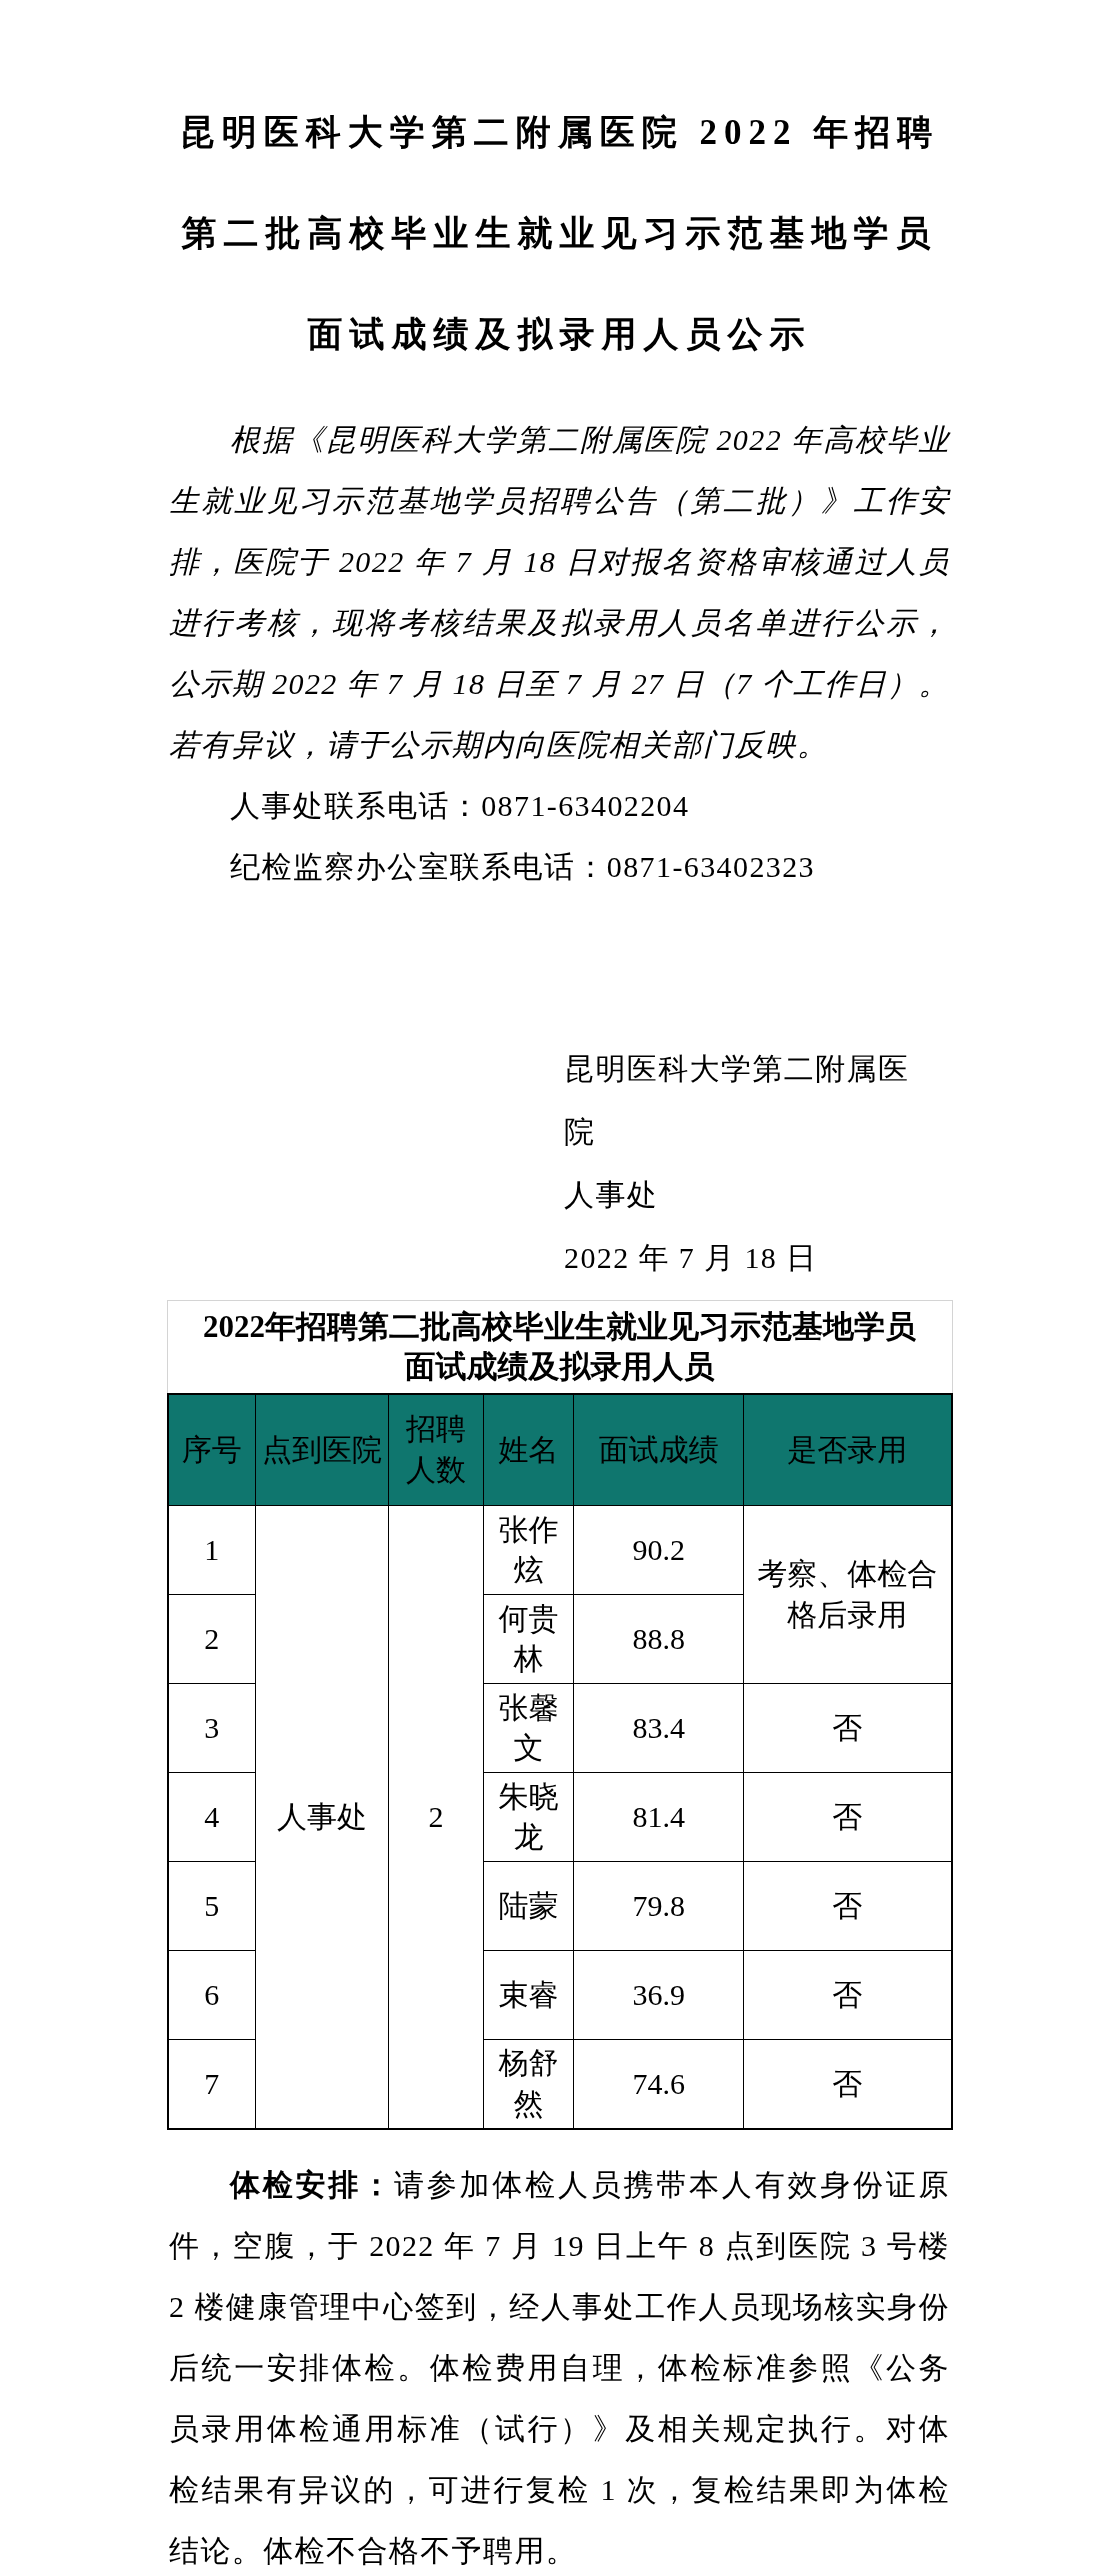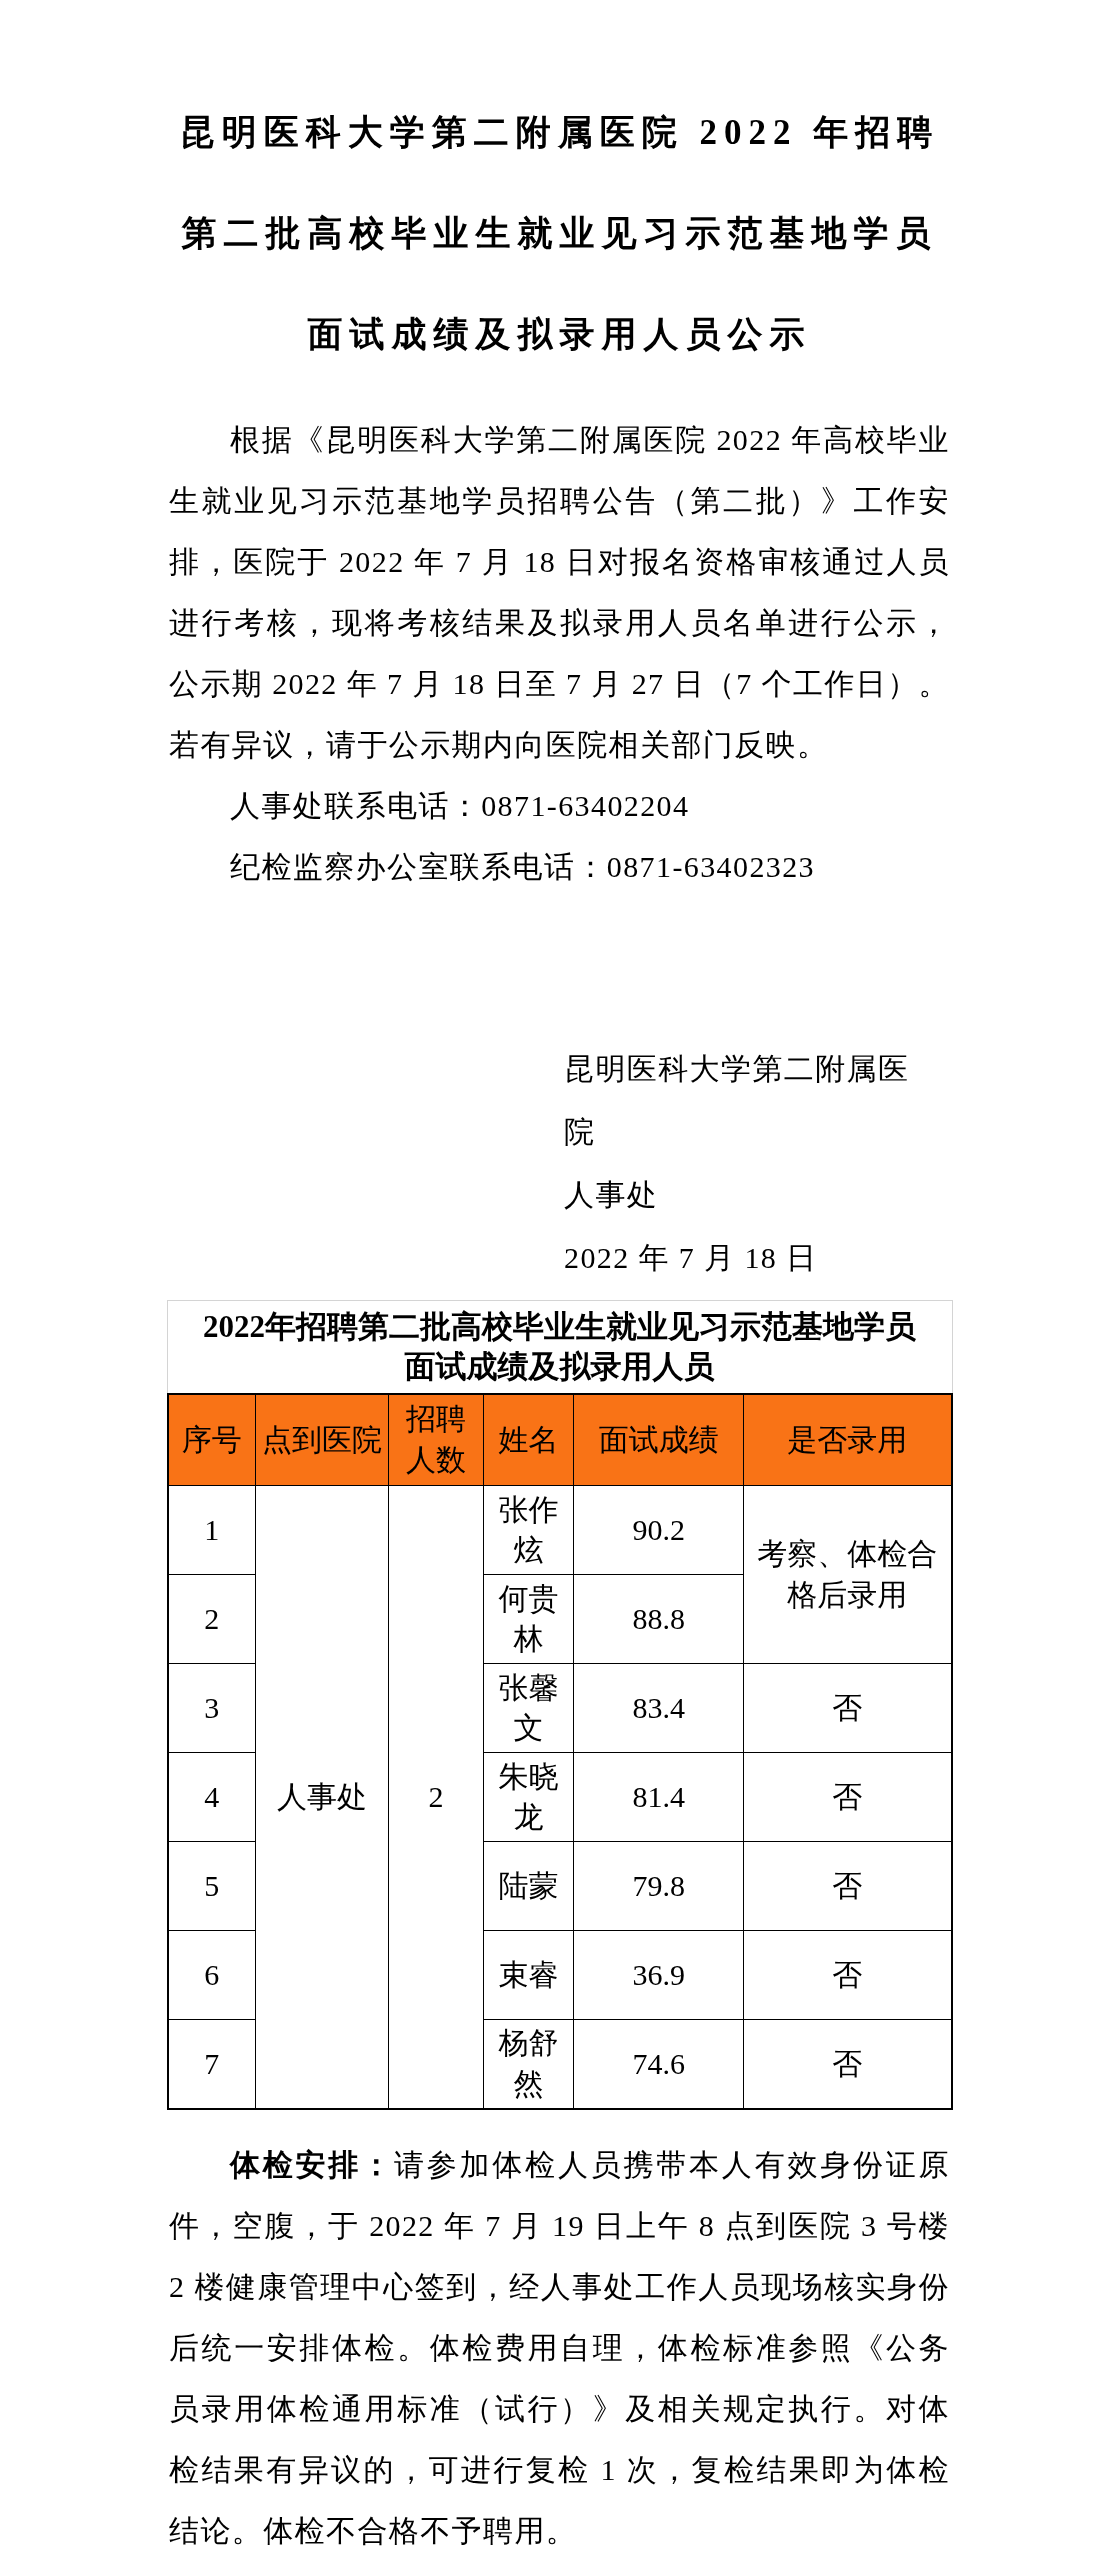--- a/index.html
+++ b/index.html
@@ -23,20 +23,21 @@
     letter-spacing: 7px;
   }
   
   .para {
     margin: 24px 169px 0 169px;
     font-size: 30px;
     line-height: 61px;
     letter-spacing: 1.4px;
     text-align: justify;
     text-indent: 61px;
+    font-style: italic;
   }
   .contacts { margin: 0 169px; }
   .contact-line {
     font-size: 30px;
     line-height: 61px;
     letter-spacing: 1.4px;
     text-indent: 61px;
   }
   
   .signature {
@@ -67,21 +68,21 @@
   table.results th, table.results td {
     border: 1.4px solid #000000;
     text-align: center;
     vertical-align: middle;
     font-size: 30px;
     font-weight: normal;
     padding: 0 2.8px;
     line-height: 1.35;
     overflow: hidden;
   }
-  table.results thead tr { height: 92px; background: #f97316; }
+  table.results thead tr { height: 112px; background: #0f766e; }
   table.results tbody tr { height: 89px; }
   col.c-no       { width: 11.2%; }
   col.c-position { width: 17.0%; }
   col.c-count    { width: 12.1%; }
   col.c-name     { width: 11.5%; }
   col.c-score    { width: 21.7%; }
   col.c-hired    { width: 26.5%; }
   
   .footer-para {
     margin: 24px 169px 0 169px;

